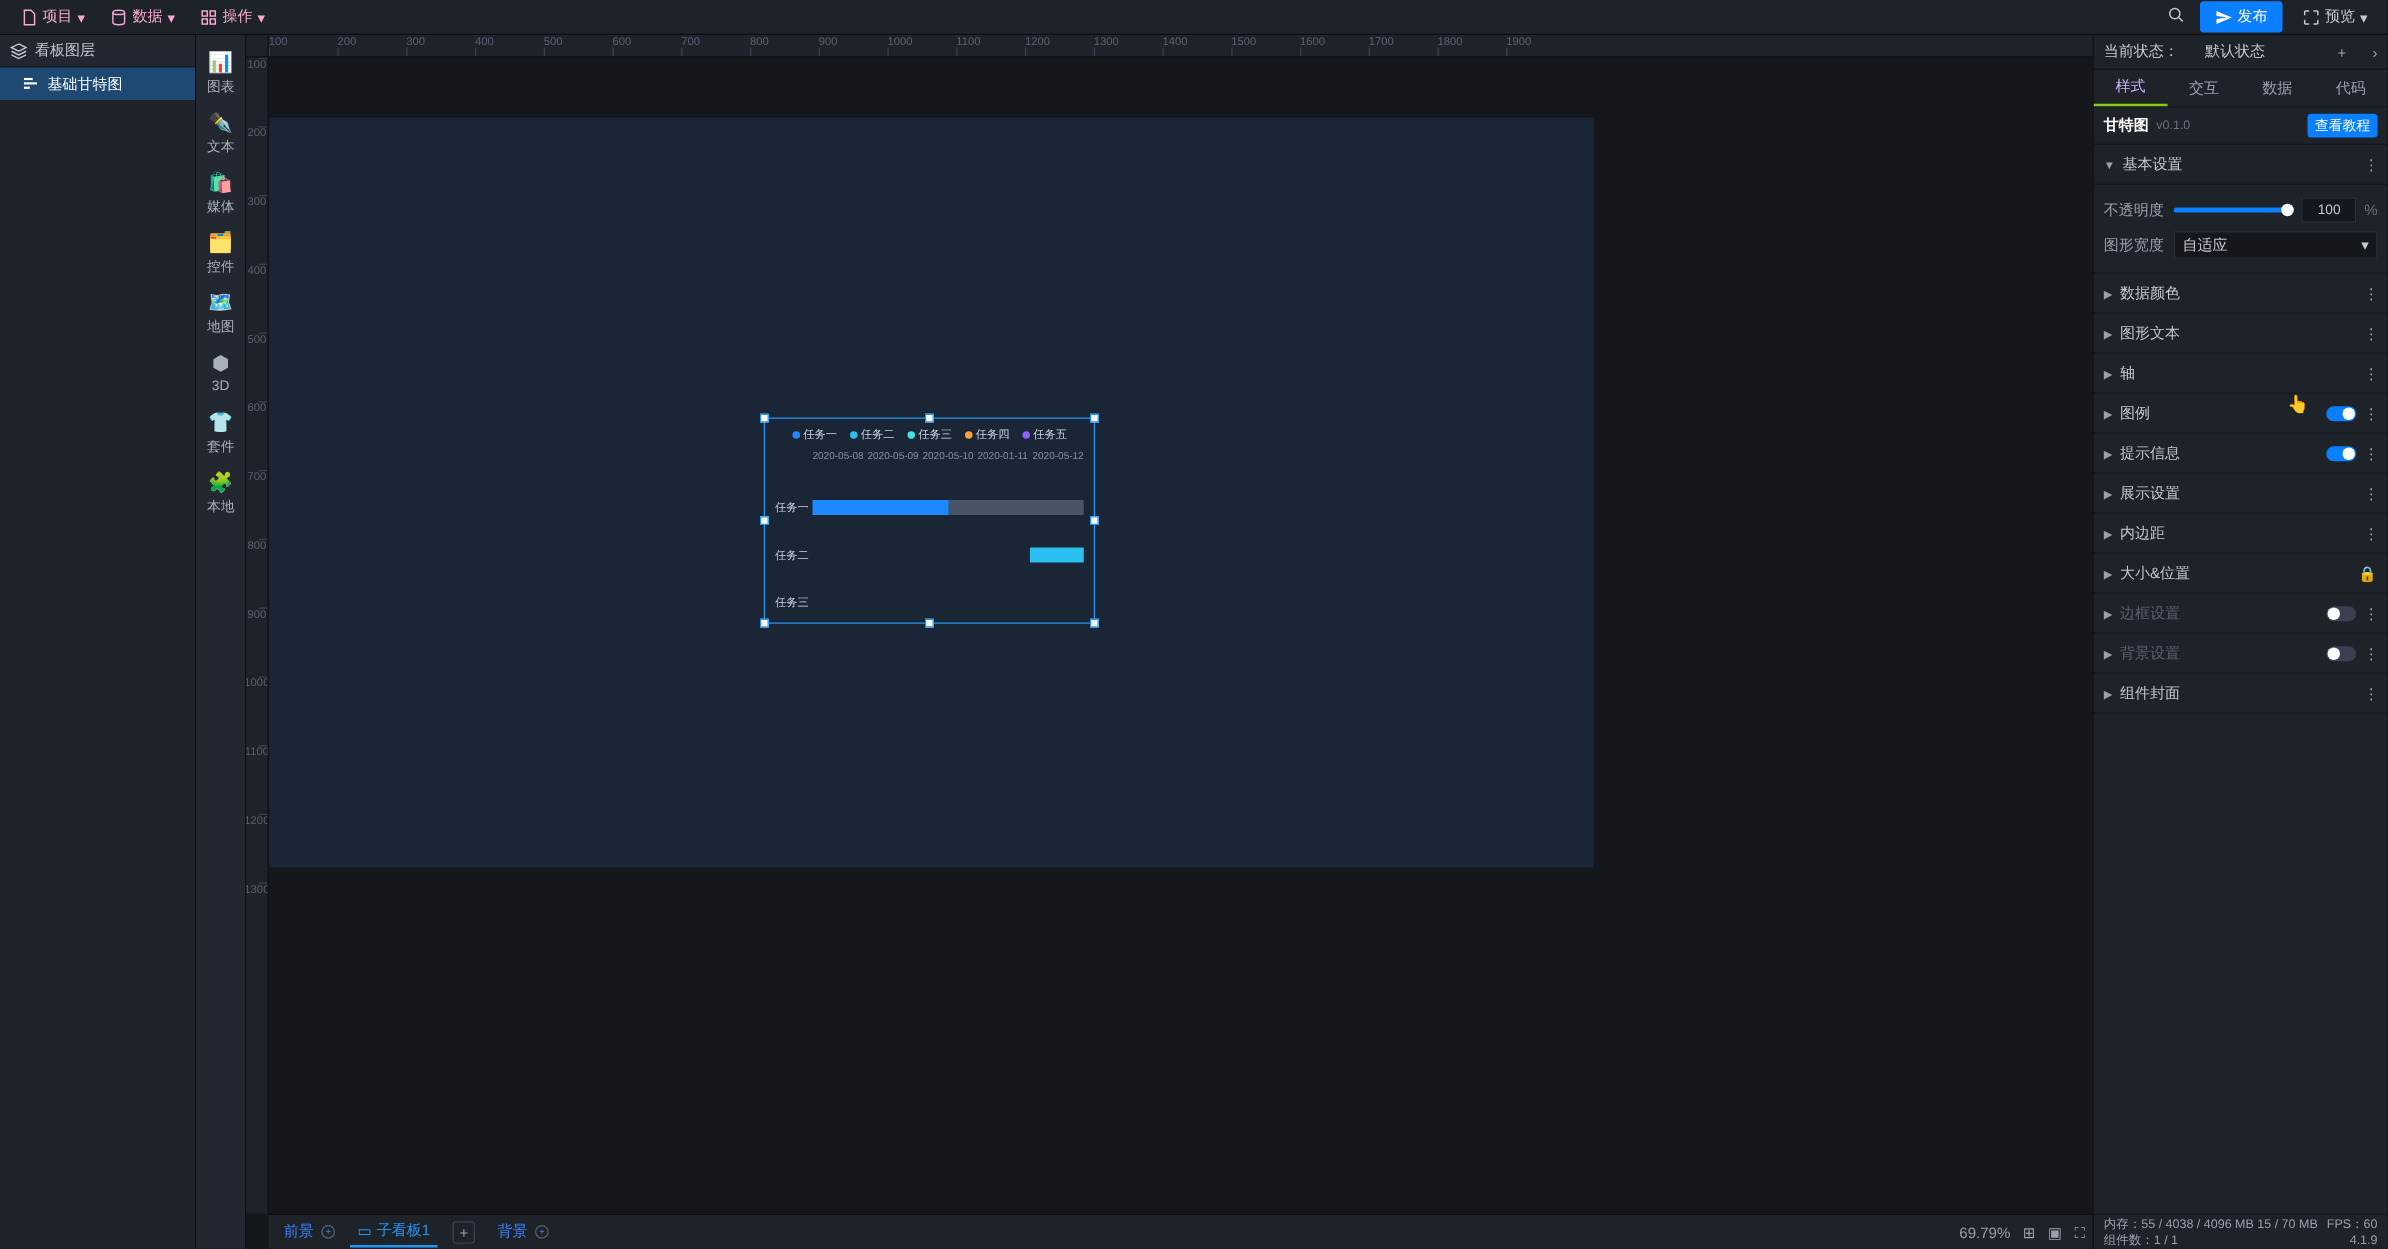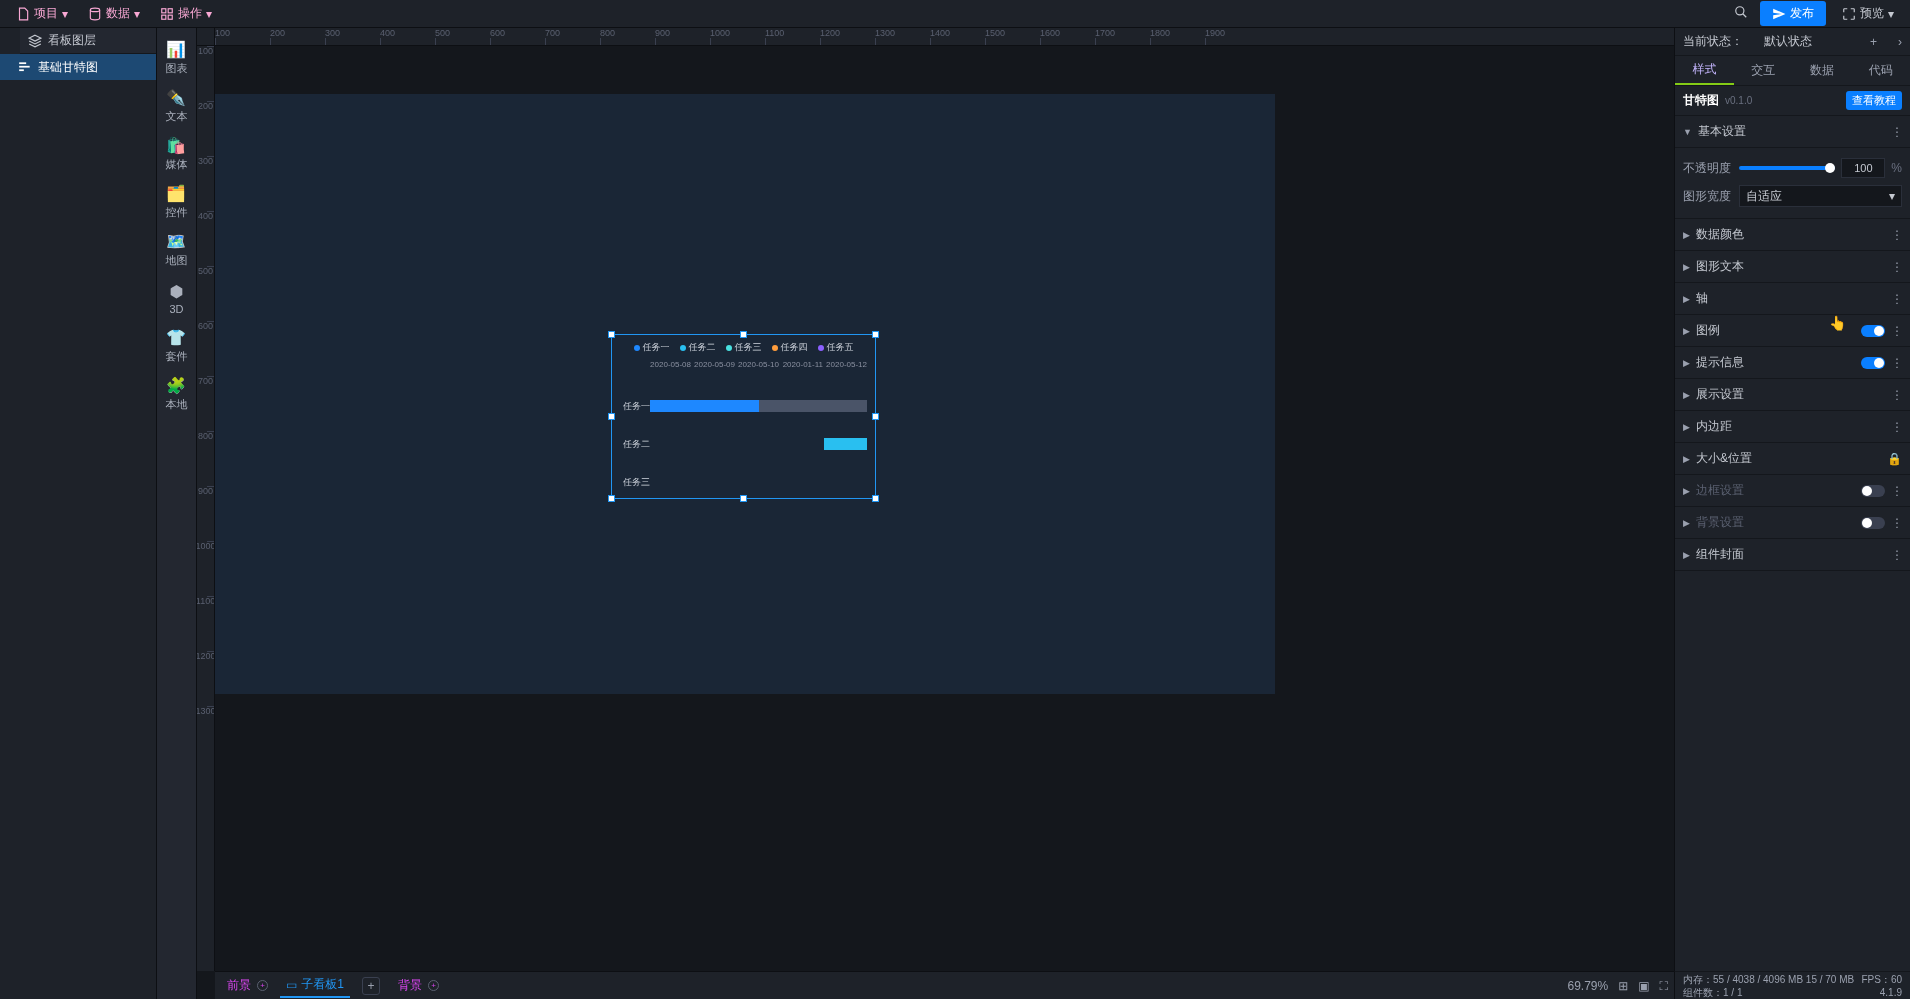--- a/index.html
+++ b/index.html
@@ -13,41 +13,41 @@
 .top-right { display: flex; gap: 8px; align-items: center; text-align: center; }
 .search-icon-btn { padding: 4px; cursor: pointer; }
 .publish-btn { background: #0a7fff; color: #fff; padding: 4px 12px; border-radius: 3px; display: flex; align-items: center; gap: 4px; cursor: pointer; }
 .preview-btn { display: flex; align-items: center; gap: 4px; padding: 4px 8px; cursor: pointer; }
 
 
 .main-row { display: flex; height: calc(100% - 28px); }
 
 
 .layer-panel { width: 157px; background: #1e2229; border-right: 1px solid #0d0f13; }
-.layer-header { height: 26px; display: flex; align-items: center; padding: 0 8px; gap: 6px; background: #232730; border-bottom: 1px solid #14171c; margin-left: 20px; }
+.layer-header { height: 26px; display: flex; align-items: center; padding: 0 8px; gap: 6px; background: #232730; border-bottom: 1px solid #14171c; }
 .layer-item { height: 26px; display: flex; align-items: center; padding: 0 8px 0 18px; gap: 6px; cursor: pointer; }
 .layer-item.active { background: #1d4973; color: #fff; }
 
 
 .icon-bar { width: 40px; background: #232730; display: flex; flex-direction: column; align-items: center; padding-top: 6px; border-right: 1px solid #0d0f13; }
 .icon-item { width: 40px; height: 48px; display: flex; flex-direction: column; align-items: center; justify-content: center; gap: 2px; cursor: pointer; color: #aab0bc; }
 .icon-glyph { font-size: 16px; }
 .icon-label { font-size: 11px; }
 
 
 .canvas-zone { flex: 1; display: flex; flex-direction: column; background: #14171c; position: relative; }
 .ruler-corner { position: absolute; top: 0; left: 0; width: 18px; height: 18px; background: #1e2229; border-right: 1px solid #0d0f13; border-bottom: 1px solid #0d0f13; }
 .ruler-h { position: absolute; top: 0; left: 18px; right: 0; height: 18px; background: #1e2229; border-bottom: 1px solid #0d0f13; display: flex; font-size: 9px; color: #5a6070; overflow: hidden; }
 .ruler-h span { width: 55px; text-align: left; flex-shrink: 0; position: relative; }
 .ruler-h span::before { content:''; position:absolute; left:0; top:10px; bottom:0; width:1px; background:#3a4050; }
 .ruler-v { position: absolute; top: 18px; left: 0; width: 18px; bottom: 28px; background: #1e2229; border-right: 1px solid #0d0f13; display: flex; flex-direction: column; font-size: 9px; color: #5a6070; overflow: hidden; }
 .ruler-v span { height: 55px; display:flex; align-items:flex-start; justify-content:center; writing-mode: horizontal-tb; flex-shrink:0; position:relative; }
 .ruler-v span::before { content:''; position:absolute; top:0; right:0; left:10px; height:1px; background:#3a4050; }
 
-.canvas-viewport { position: absolute; top: 18px; left: 18px; right: 0; bottom: 28px; overflow: hidden; background: #14171c; text-align: right; }
+.canvas-viewport { position: absolute; top: 18px; left: 18px; right: 0; bottom: 28px; overflow: hidden; background: #14171c; }
 .dotgrid { position: absolute; inset: 0; background-image: radial-gradient(circle, #2a2f3a 0.5px, transparent 0.5px); background-size: 14px 14px; }
 .artboard { position: absolute; top: 48px; left: 0; width: 1060px; height: 600px; background: #1a2636; }
 .sel-box { position: absolute; top: 288px; left: 396px; width: 265px; height: 165px; border: 1px solid #2196f3; }
 .handle { position: absolute; width: 7px; height: 7px; background: #fff; border: 1px solid #2196f3; }
 .h-nw { top:-4px; left:-4px; } .h-n { top:-4px; left:50%; margin-left:-4px; } .h-ne { top:-4px; right:-4px; }
 .h-w { top:50%; left:-4px; margin-top:-4px; } .h-e { top:50%; right:-4px; margin-top:-4px; }
 .h-sw { bottom:-4px; left:-4px; } .h-s { bottom:-4px; left:50%; margin-left:-4px; } .h-se { bottom:-4px; right:-4px; }
 
 .gantt { position: absolute; inset: 0; padding: 6px 8px; font-size: 9px; color: #cfd4dd; }
 .gantt-legend { display: flex; gap: 10px; justify-content: center; margin-bottom: 6px; }
@@ -55,21 +55,21 @@
 .leg-dot { width: 6px; height: 6px; border-radius: 50%; }
 .gantt-dates { display: flex; gap: 3px; padding-left: 30px; margin-bottom: 18px; font-size: 8px; color: #8a90a0; }
 .gantt-dates span { width: 42px; }
 .gantt-row { display: flex; align-items: center; height: 38px; }
 .gantt-row-label { width: 30px; font-size: 9px; }
 .gantt-bars { flex: 1; position: relative; height: 12px; }
 .gbar { position: absolute; top: 0; height: 12px; }
 
 
 .bottom-tabs { position: absolute; bottom: 0; left: 18px; right: 0; height: 28px; background: #1e2229; border-top: 1px solid #0d0f13; display: flex; align-items: center; padding: 0 6px; gap: 6px; font-size: 12px; }
-.btab { display: flex; align-items: center; gap: 4px; padding: 3px 6px; cursor: pointer; color: #d946ef; }
+.btab { display: flex; align-items: center; gap: 4px; padding: 3px 6px; cursor: pointer; color: #3b82f6; }
 .btab.active { color: #2196f3; border-bottom: 2px solid #2196f3; }
 .btab-add { width: 18px; height: 18px; border: 1px solid #3a4050; border-radius: 3px; display:flex; align-items:center; justify-content:center; cursor:pointer; color:#9aa0ae; margin: 0 6px; }
 .bottom-right { margin-left: auto; display: flex; align-items: center; gap: 10px; color: #9aa0ae; }
 .zoom-icon { cursor: pointer; }
 .sup-circle { display:inline-flex; align-items:center; justify-content:center; width:11px; height:11px; border:1px solid #5a6070; border-radius:50%; font-size:8px; margin-left:2px; vertical-align: super; }
 
 
 .prop-panel { width: 236px; background: #1e2229; border-left: 1px solid #0d0f13; display: flex; flex-direction: column; }
 .state-row { height: 28px; display: flex; align-items: center; padding: 0 8px; gap: 21px; border-bottom: 1px solid #14171c; }
 .state-row .plus { margin-left: auto; cursor: pointer; color: #9aa0ae; }

